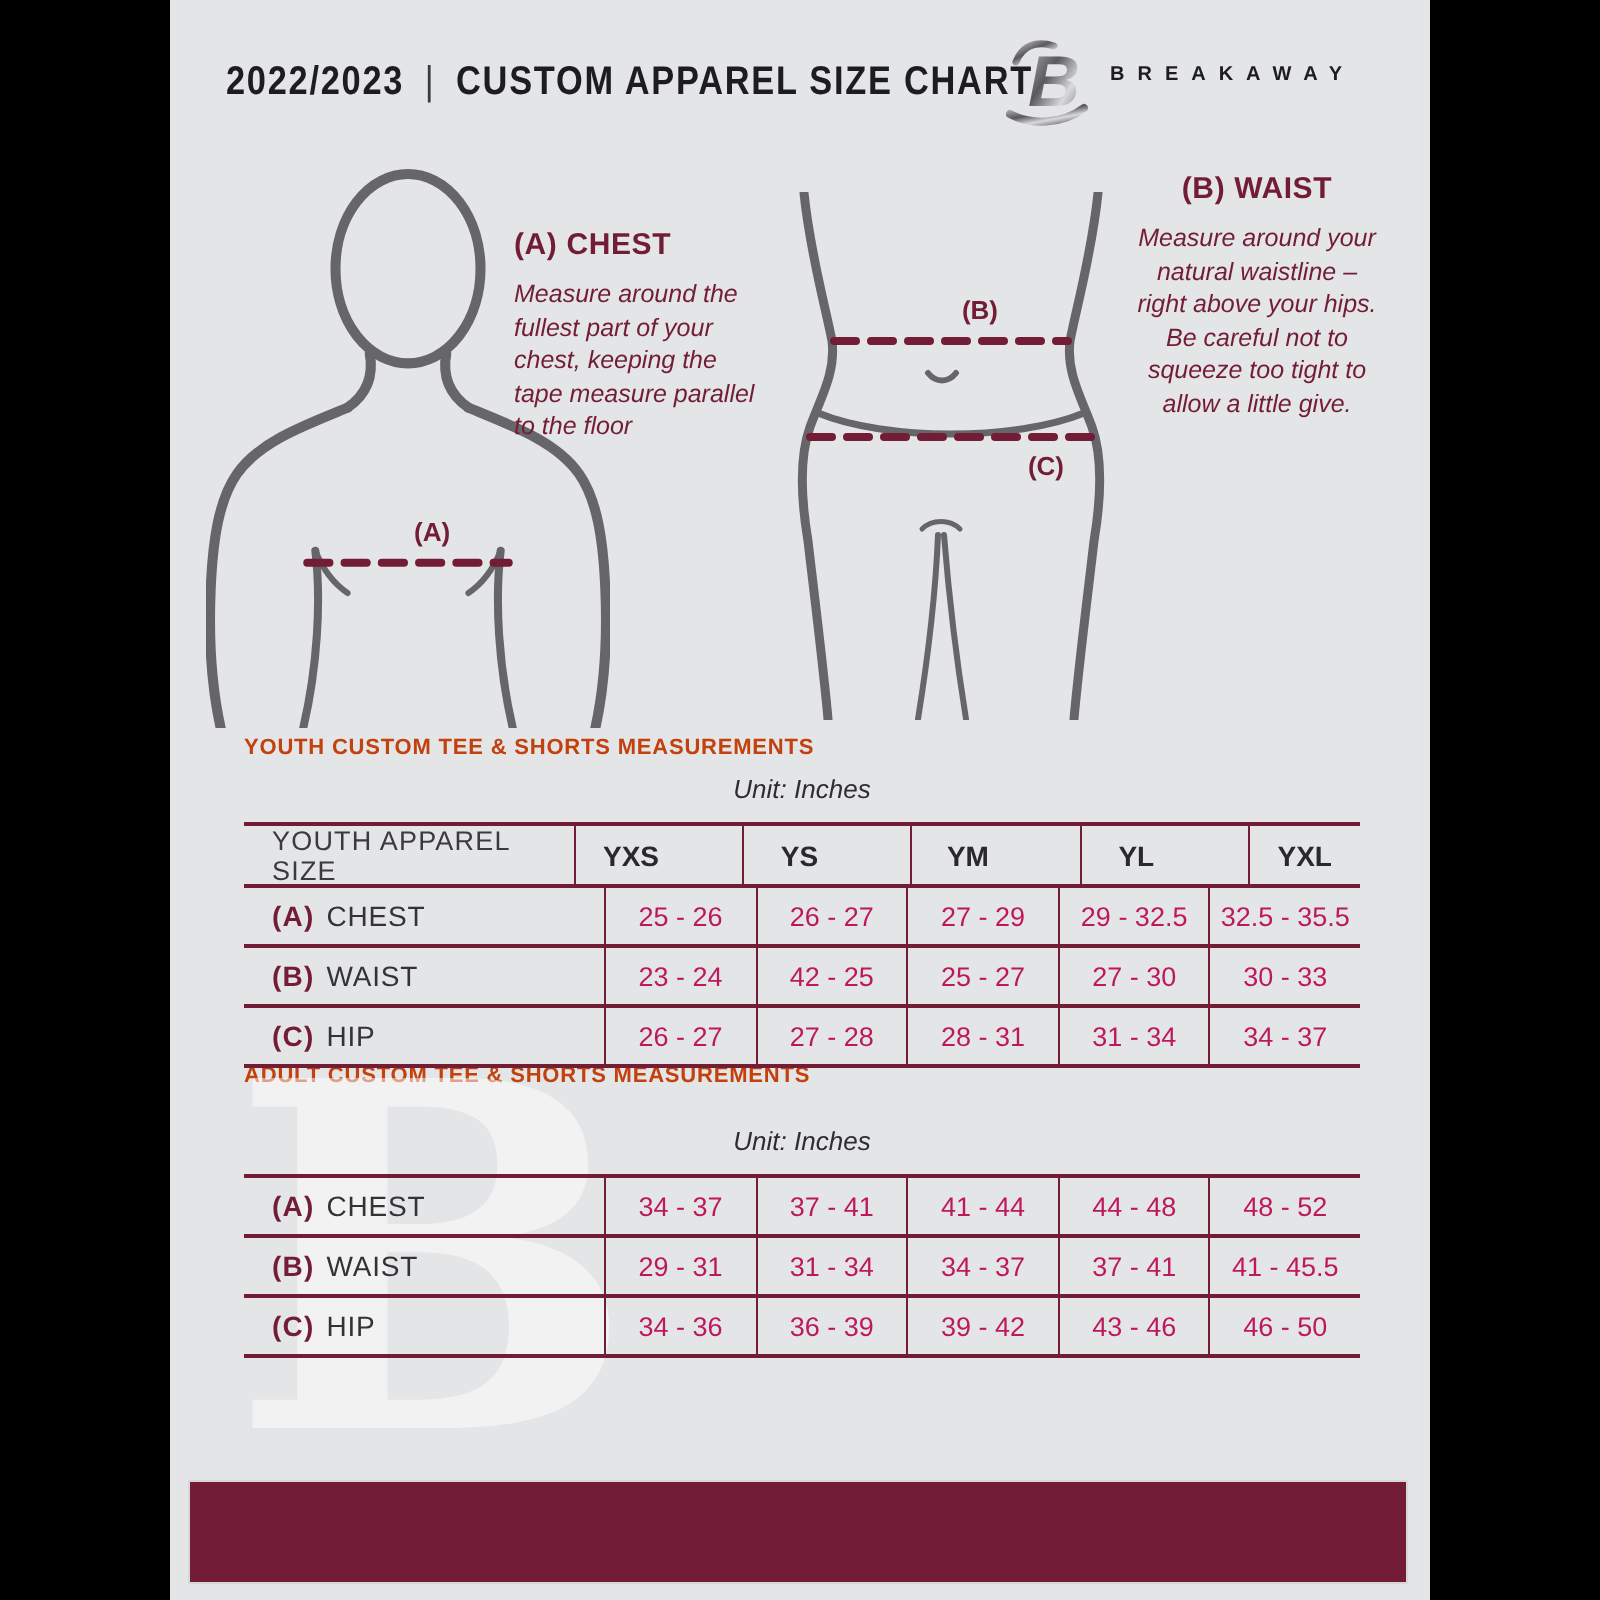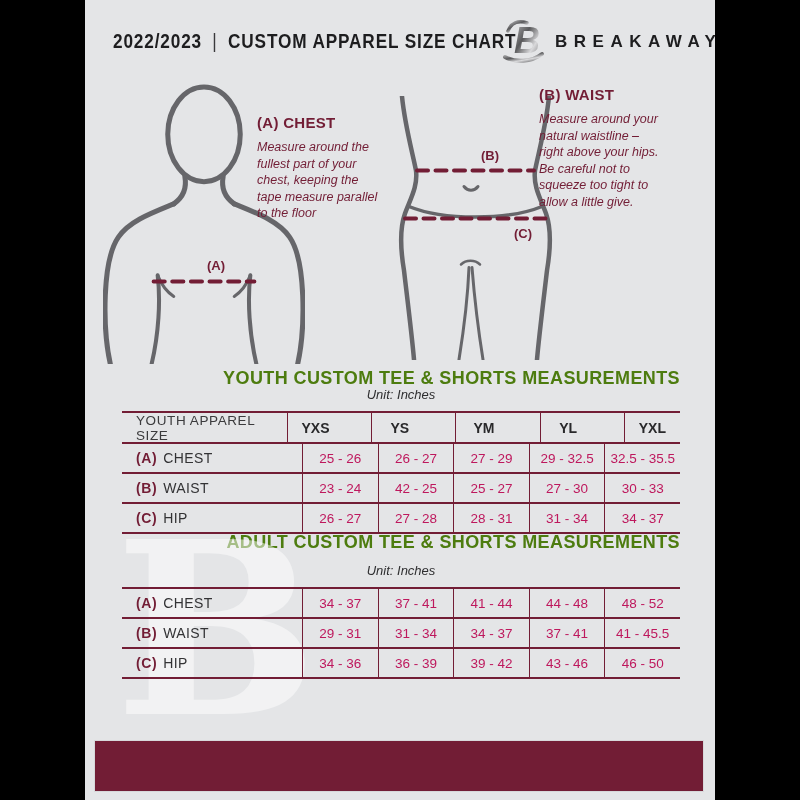--- a/index.html
+++ b/index.html
@@ -8,38 +8,38 @@
 
   .stage { position:absolute; left:0; top:0; width:800px; height:800px; background:#000; }
   .page  { position:absolute; left:85px; top:0; width:630px; height:800px; background:#e4e5e7; overflow:hidden; }
 
   
   .doc-title { position:absolute; left:28px; top:30px; white-space:nowrap;
     font-weight:700; font-size:20px; letter-spacing:1px; color:#1d1d1f;
     transform:scaleX(.86); transform-origin:left center; }
   .doc-title .sep { font-weight:300; color:#3a3a3c; margin:0 12px; }
   .logo-wrap { position:absolute; left:418px; top:18px; width:44px; height:46px; }
-  .brand { position:absolute; left:470px; top:32px; font-weight:700; font-size:17px;
+  .brand { position:absolute; left:470px; top:32px; font-weight:700; font-size:10px;
     letter-spacing:6.5px; color:#1d1d1f; white-space:nowrap; }
 
   
   .ins { position:absolute; color:#721d35; }
   .ins h3 { font-size:15px; font-weight:700; letter-spacing:.3px; margin-bottom:8px; }
   .ins p { font-size:12.5px; font-style:italic; line-height:1.32; white-space:pre-line; }
   .ins-chest { left:172px; top:86px;  width:160px;margin-top:28px; }
-  .ins-waist { left:454px; top:86px;  width:155px; }
+  .ins-waist { left:466px; top:86px;  width:155px;text-align:center; }
   .ins-hips  { left:470px; top:220px; width:160px; }
 
   .fig { position:absolute; }
   .fig-torso { left:18px;  top:84px;  width:202px; height:280px; }
   .fig-hips  { left:308px; top:96px;  width:165px; height:264px; }
 
   
-  .sec-title { position:absolute; left:37px; width:558px; text-align:right;
-    font-size:18px; font-weight:700; letter-spacing:.4px; color:#4d7c0f; }
+  .sec-title { position:absolute; left:37px; width:558px; text-align:left;
+    font-size:11px; font-weight:700; letter-spacing:.4px; color:#c2410c; }
   .sec-unit  { position:absolute; left:37px; width:558px; text-align:center;
     font-size:13px; font-style:italic; color:#2e2e30; }
 
   
   .tbl { position:absolute; left:37px; width:558px; border-top:2px solid #721d35; z-index:2; }
   .trow { display:flex; height:30px; border-bottom:2px solid #721d35; }
   .trow.head { height:31px;gap:28px; }
   .cell { display:flex; align-items:center; justify-content:center;
     font-size:13.5px; color:#be185d; }
   .cell.lbl { width:180px; justify-content:flex-start; padding-left:14px;

